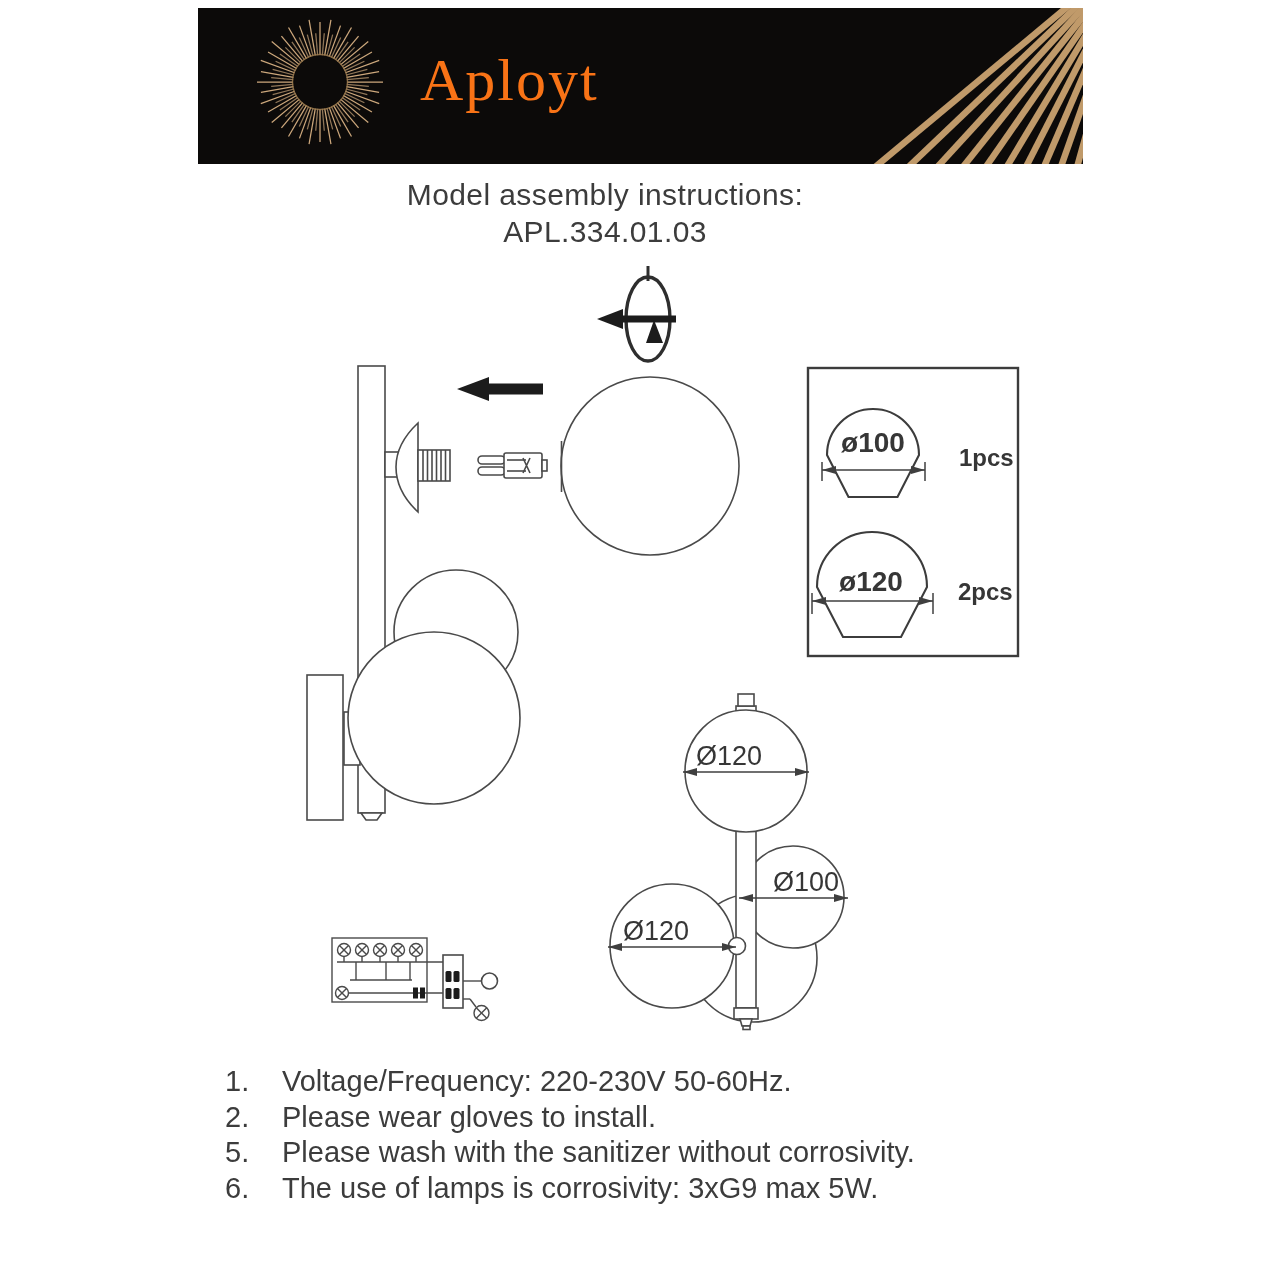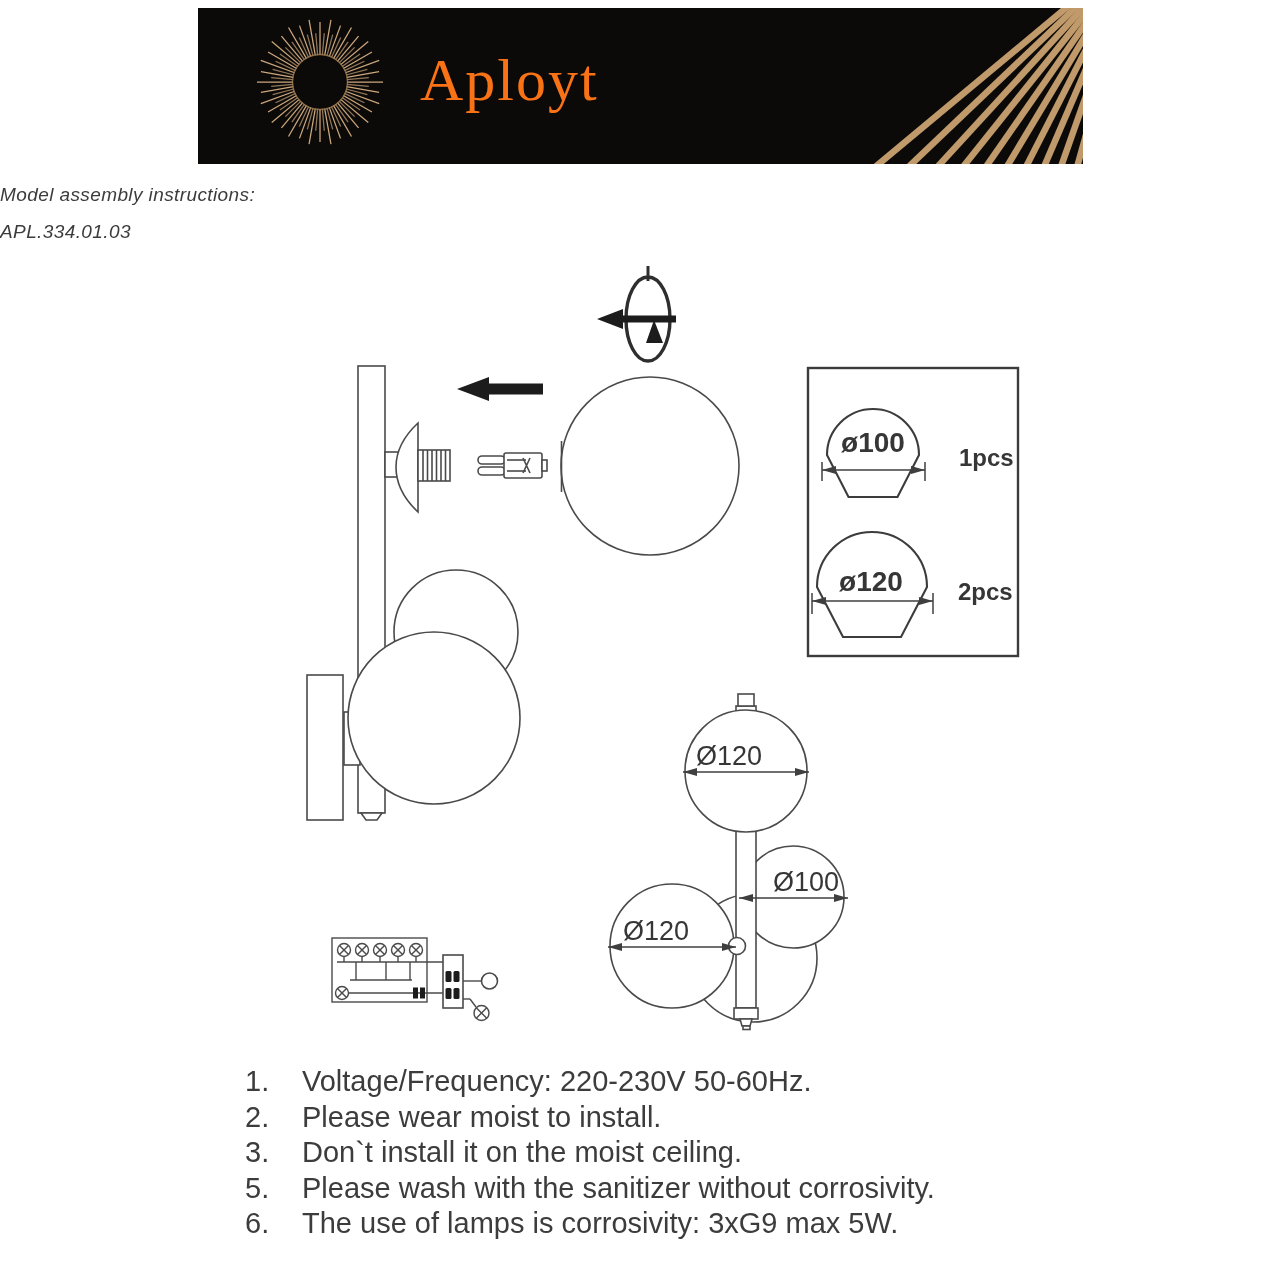--- a/index.html
+++ b/index.html
@@ -5,36 +5,36 @@
   html,body{margin:0;padding:0;background:#ffffff;}
   .page{position:relative;width:1280px;height:1280px;background:#fff;overflow:hidden;
         font-family:"Liberation Sans",sans-serif;color:#3d3d3d;}
   
   .banner{position:absolute;left:198px;top:8px;width:885px;height:156px;
           background:#0c0a09;overflow:hidden;}
   .banner svg{position:absolute;left:0;top:0;width:885px;height:156px;}
   .brand{position:absolute;left:222px;top:30px;font-family:"Liberation Serif",serif;
          font-size:60px;font-weight:400;letter-spacing:2px;color:#f97316;line-height:1;margin-top:12px;}
   
-  .title{position:absolute;left:0;top:176px;width:1210px;text-align:left;
-         font-size:19px;line-height:37px;color:#3c3c3c;letter-spacing:.4px;font-style:italic;}
+  .title{position:absolute;left:0;top:176px;width:1210px;text-align:center;
+         font-size:30px;line-height:37px;color:#3c3c3c;letter-spacing:.4px;}
   
   svg.drawings{position:absolute;left:0;top:0;width:1280px;height:1280px;}
   .ln{stroke:#4a4a4a;stroke-width:1.6;fill:none;}
   .fw{fill:#ffffff;stroke:#4a4a4a;stroke-width:1.6;}
   .fw2{fill:#ffffff;stroke:#3c3c3c;stroke-width:2.1;}
   .wl{stroke:#4a4a4a;stroke-width:1.4;fill:none;}
   .blk{fill:#1c1c1c;stroke:none;}
   .dim{stroke:#3f3f3f;stroke-width:1.5;fill:none;}
   .dimhead{fill:#3f3f3f;stroke:none;}
   .dimtxt{fill:#363636;font-size:27px;font-family:"Liberation Sans",sans-serif;}
   .boxtxt{fill:#363636;font-size:28px;font-weight:bold;font-family:"Liberation Sans",sans-serif;}
   .pcs{fill:#363636;font-size:24px;font-weight:bold;font-family:"Liberation Sans",sans-serif;}
   
-  .instructions{position:absolute;left:225px;top:1064px;font-size:29px;line-height:35.5px;color:#3c3c3c;margin-left:20px;}
+  .instructions{position:absolute;left:225px;top:1064px;font-size:29px;line-height:35.5px;color:#3c3c3c;}
   .ins-row{white-space:nowrap;}
   .ins-row .num{display:inline-block;width:57px;}
 </style>
 </head>
 <body>
 
 <div class="page">
 
   <div class="banner">
     <svg viewBox="0 0 885 156">
@@ -302,24 +302,21 @@
           </g>
         </g>
     </g>
   </svg>
 
   <div class="instructions">
     <div class="ins-row">
       <span class="num">1.</span><span>Voltage/Frequency: 220-230V 50-60Hz.</span>
     </div>
     <div class="ins-row">
-      <span class="num">2.</span><span>Please wear moist to install.</span>
-    </div>
-    <div class="ins-row">
-      <span class="num">3.</span><span>Don`t install it on the moist ceiling.</span>
+      <span class="num">2.</span><span>Please wear gloves to install.</span>
     </div>
     <div class="ins-row">
       <span class="num">5.</span><span>Please wash with the sanitizer without corrosivity.</span>
     </div>
     <div class="ins-row">
       <span class="num">6.</span><span>The use of lamps is corrosivity: 3xG9 max 5W.</span>
     </div>
   </div>
 
 </div>

